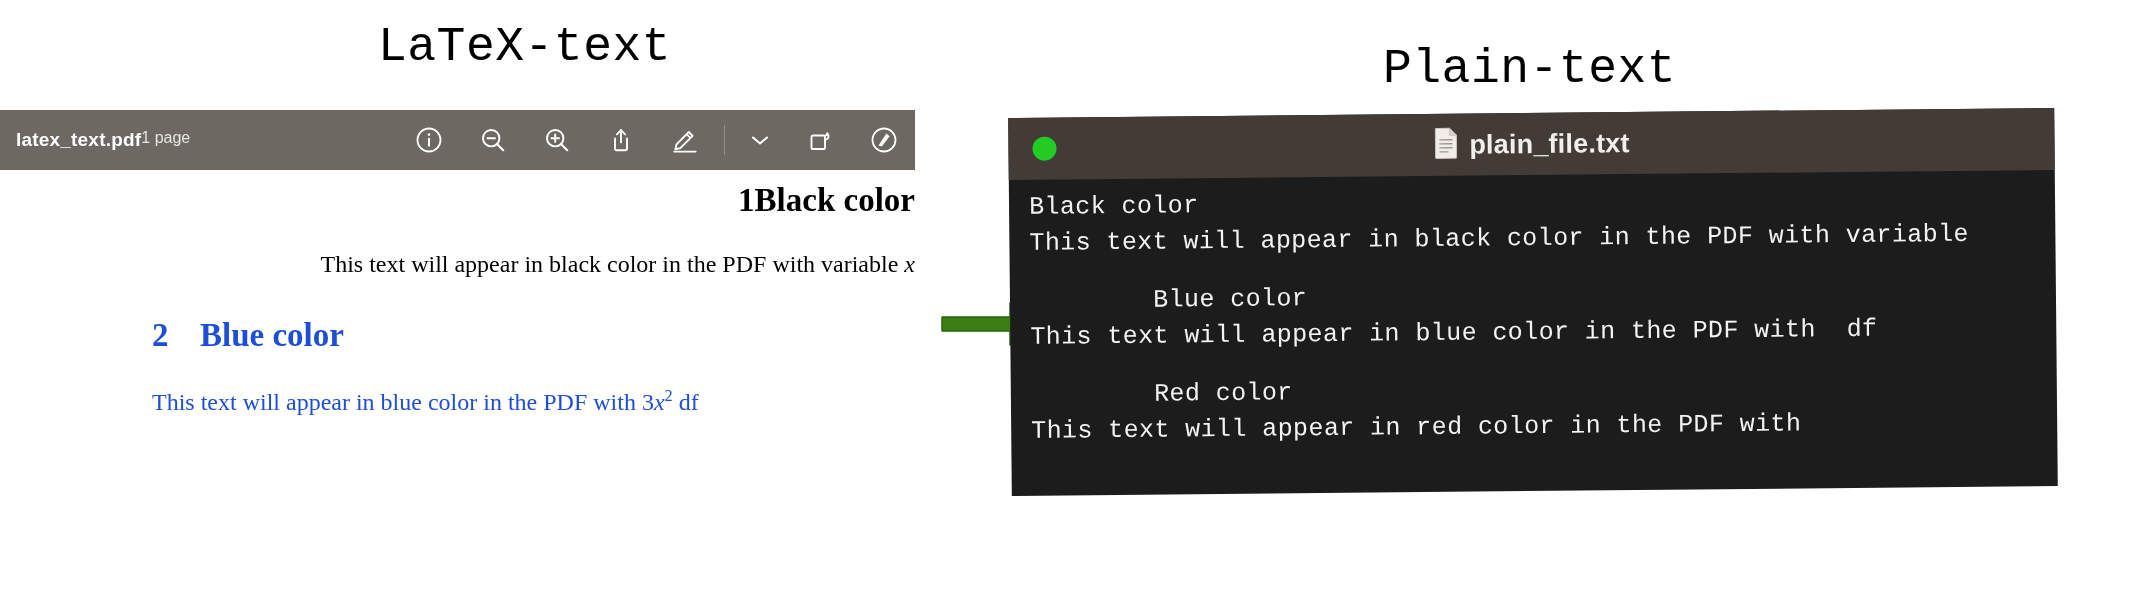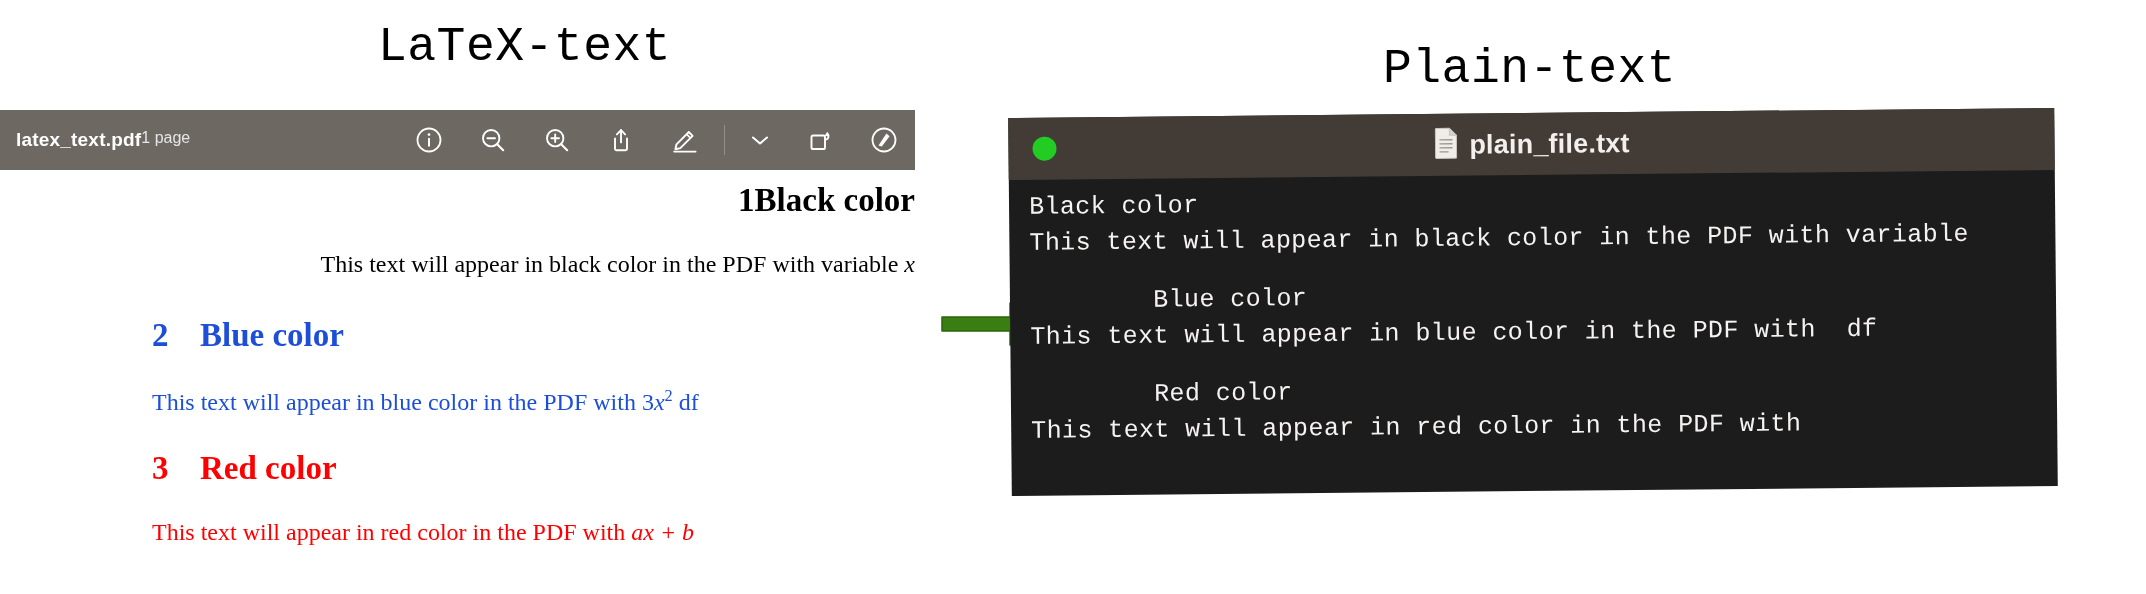--- a/index.html
+++ b/index.html
@@ -304,26 +304,20 @@
     <div class="tex-body"><span>This text will appear in black color in the PDF with variable </span><span class="mathit">x</span></div>
   </div>
 
   <div id="sec-blue" class="tex-section" style="color: #1d4ed8;">
     <div class="tex-head">
       <span class="num">2</span><span>Blue color</span>
     </div>
     <div class="tex-body"><span>This text will appear in blue color in the PDF with 3</span><span class="mathit">x</span><span class="mathsup">2</span><span> df</span></div>
   </div>
 
-  <div id="sec-red" class="tex-section" style="color: rgb(255, 0, 0);">
-    <div class="tex-head">
-      <span class="num">3</span><span>Red color</span>
-    </div>
-    <div class="tex-body"><span>This text will appear in red color in the PDF with </span><span class="mathit">ax + b</span></div>
-  </div>
 
 </div>
 
 <div id="flow-arrow">
   <svg width="125" height="54" viewBox="0 0 125 54">
     <path d="M2 20 L70 20 L70 6 L118 27 L70 48 L70 34 L2 34 Z" fill="#3a7d12" stroke="#2d6309" stroke-width="1.5" stroke-linejoin="round"></path>
   </svg>
 </div>
 
 <div id="txt-window">

